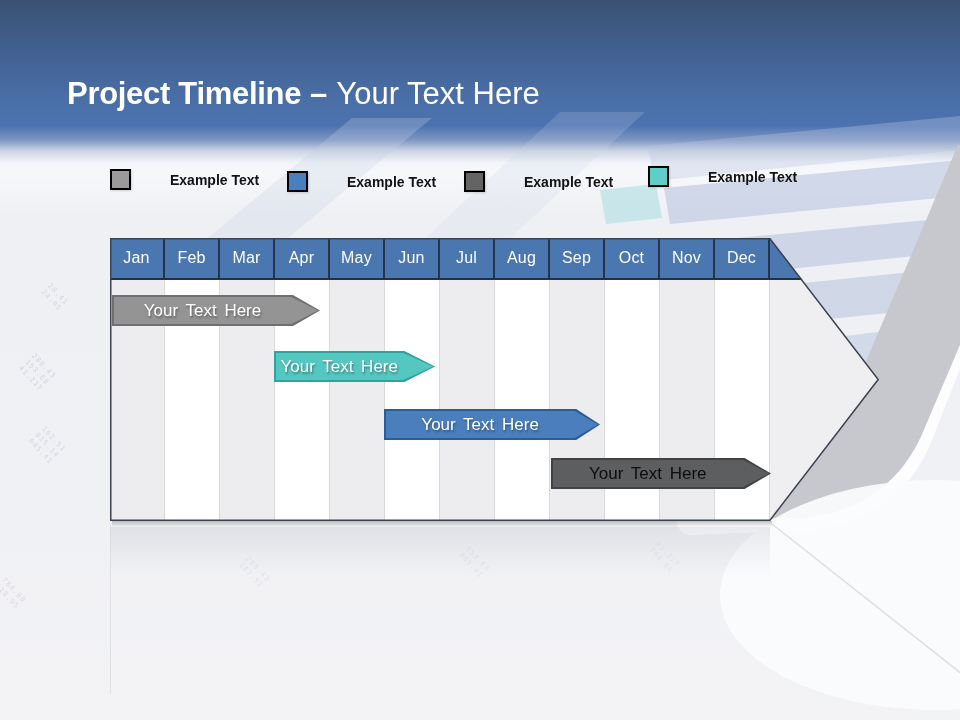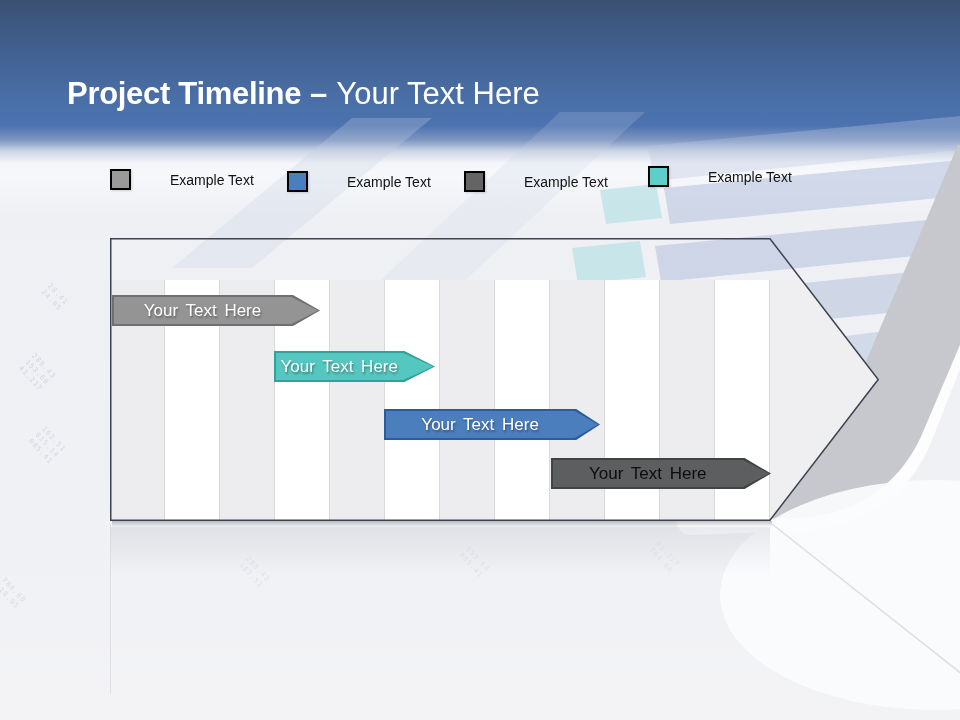--- a/index.html
+++ b/index.html
@@ -24,21 +24,21 @@
     background:linear-gradient(to bottom,rgba(185,190,200,.30),rgba(185,190,200,0));}
   
   .title{position:absolute;left:67px;top:76px;color:#ffffff;font-size:31px;
     display:flex;align-items:baseline;gap:9px;white-space:nowrap;}
   .title .t-main{font-weight:bold;letter-spacing:-0.3px;}
   .title .t-sep{font-weight:bold;}
   .title .t-suffix{font-weight:normal;}
   
   .legend-item{position:absolute;display:flex;align-items:center;gap:15px;}
   .legend-item .swatch{width:21px;height:21px;border:2px solid;box-shadow:1px 1px 2px rgba(0,0,0,.15);}
-  .legend-item .lg-label{font-size:14px;font-weight:normal;color:#121212;white-space:nowrap;padding-left:24px;}
+  .legend-item .lg-label{font-size:14px;font-weight:bold;color:#121212;white-space:nowrap;padding-left:24px;}
   .li-1{left:110px;top:169px;} .li-2{left:287px;top:171px;}
   .li-3{left:464px;top:171px;} .li-4{left:648px;top:166px;}
   .sw-1{background:#9a9a9a;border-color:#7a7a7a;}
   .sw-2{background:#4a7ebc;border-color:#2f5d98;}
   .sw-3{background:#646464;border-color:#464646;}
   .sw-4{background:#5ecfc8;border-color:#31a49c;}
   
   .timeline{position:absolute;left:110px;top:238px;width:769px;height:283px;}
   .tl-clip{position:absolute;inset:0;
     clip-path:polygon(0 0,660px 0,769px 141px,660px 283px,0 283px);}
@@ -150,20 +150,35 @@
     <span class="swatch sw-3"></span>
     <span class="lg-label">Example Text</span>
   </div>
   <div class="legend-item li-4">
     <span class="swatch sw-4"></span>
     <span class="lg-label">Example Text</span>
   </div>
 
   <div class="timeline">
     <div class="tl-clip">
+      <div class="tl-header">
+        <div class="hcell">Jan</div>
+        <div class="hcell">Feb</div>
+        <div class="hcell">Mar</div>
+        <div class="hcell">Apr</div>
+        <div class="hcell">May</div>
+        <div class="hcell">Jun</div>
+        <div class="hcell">Jul</div>
+        <div class="hcell">Aug</div>
+        <div class="hcell">Sep</div>
+        <div class="hcell">Oct</div>
+        <div class="hcell">Nov</div>
+        <div class="hcell">Dec</div>
+        <div class="hfill"></div>
+      </div>
       <div class="tl-body">
         <div class="bcol odd"></div>
         <div class="bcol even"></div>
         <div class="bcol odd"></div>
         <div class="bcol even"></div>
         <div class="bcol odd"></div>
         <div class="bcol even"></div>
         <div class="bcol odd"></div>
         <div class="bcol even"></div>
         <div class="bcol odd"></div>

